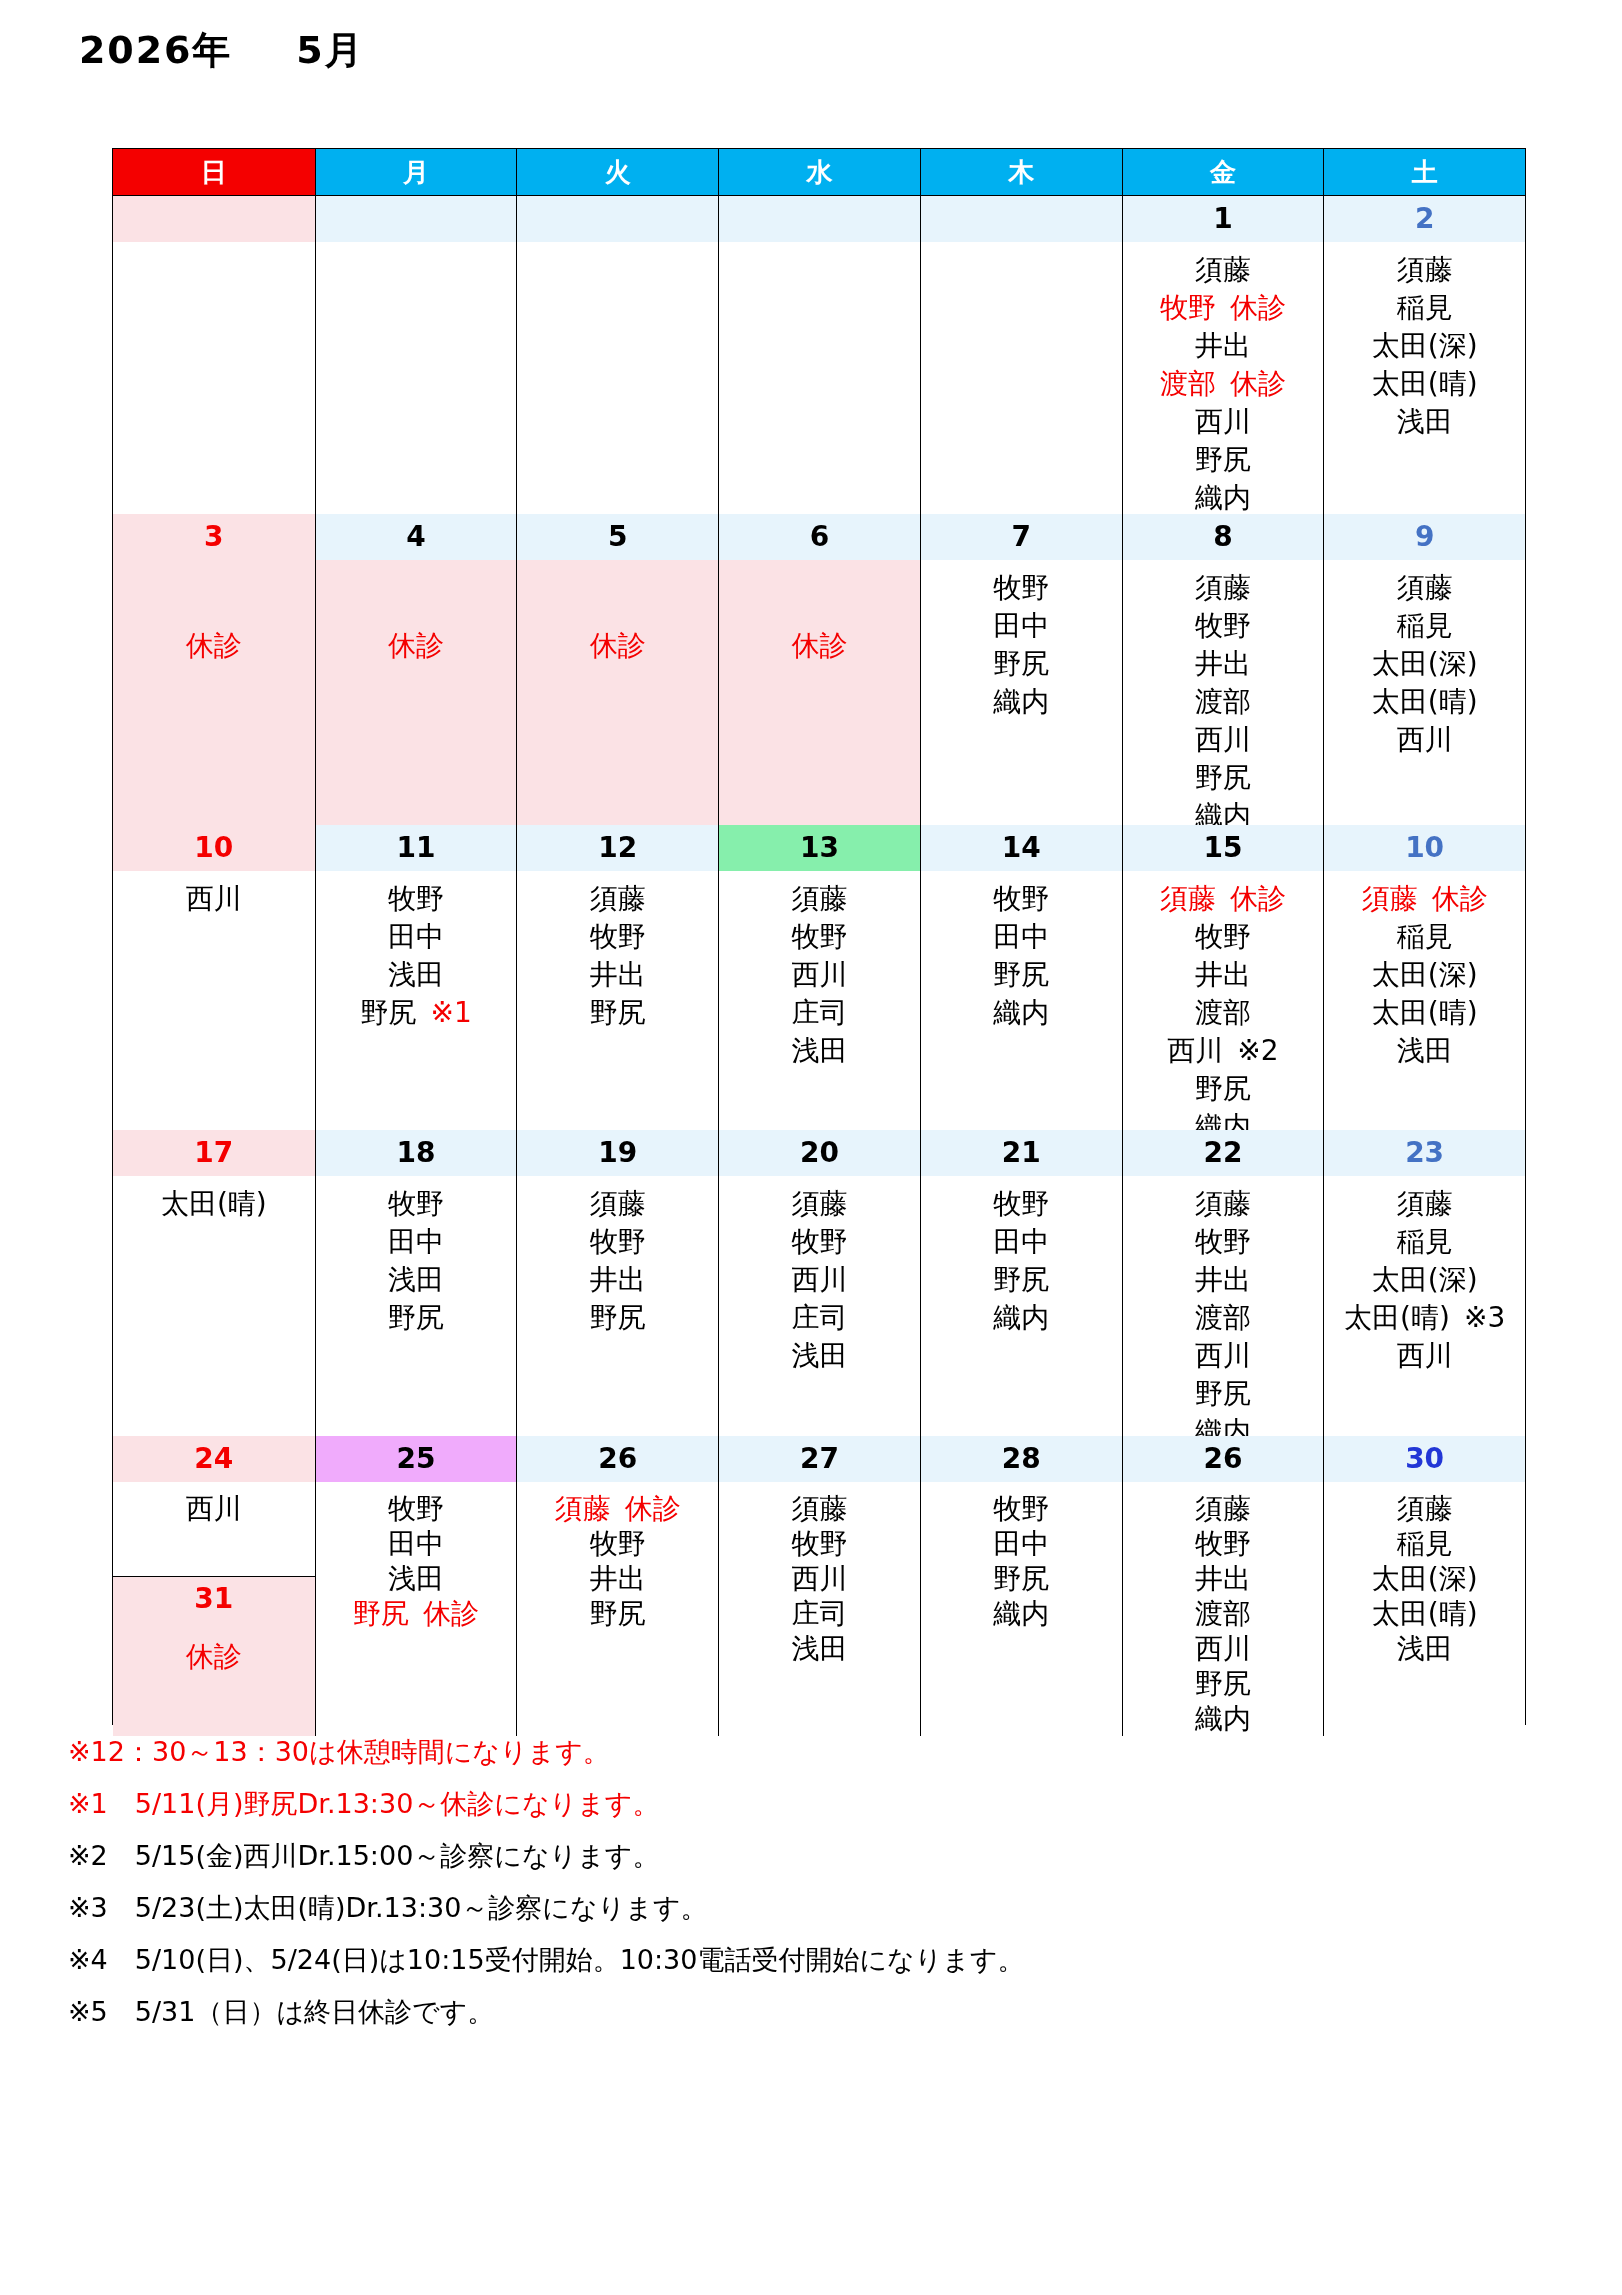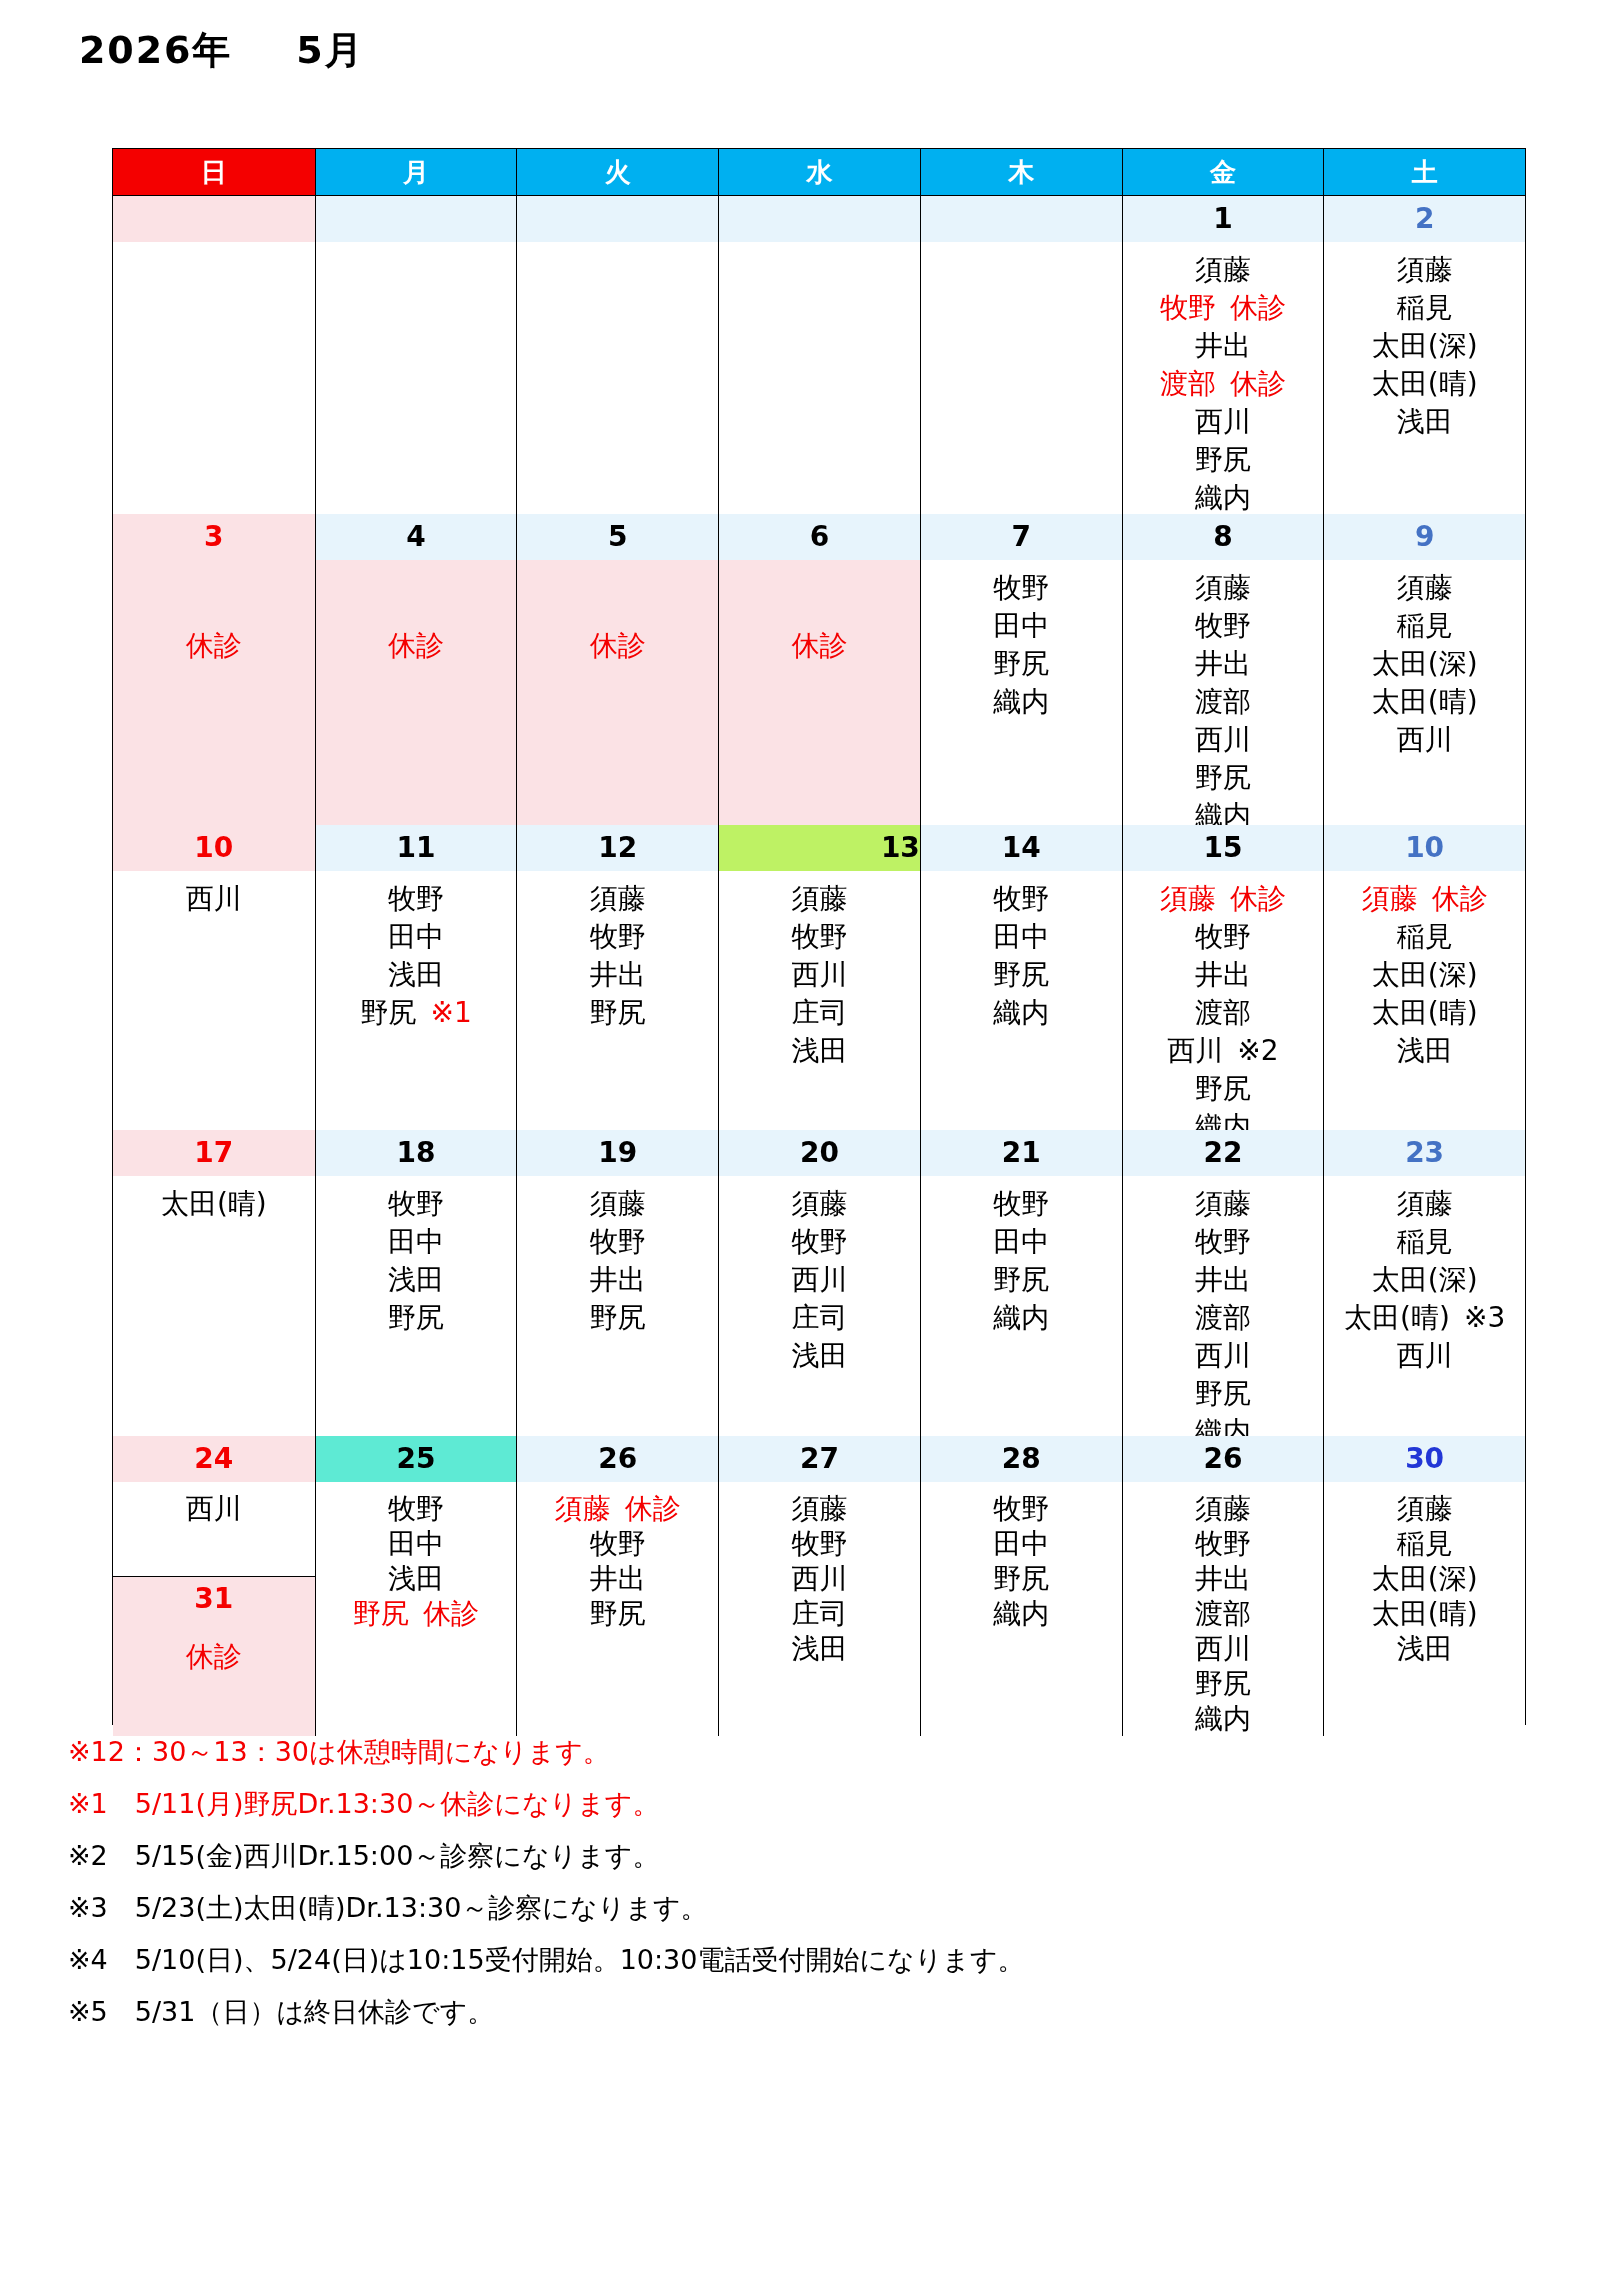--- a/index.html
+++ b/index.html
@@ -292,21 +292,21 @@
             </div>
             <div class="line">
               <span style="color: rgb(0, 0, 0);">井出</span>
             </div>
             <div class="line">
               <span style="color: rgb(0, 0, 0);">野尻</span>
             </div>
           </div>
         </div>
         <div class="cell">
-          <div class="band" style="background: #bef264; justify-content: flex-end;">
+          <div class="band" style="background: #86efac;">
             <span class="num" style="color: rgb(0, 0, 0);">13</span>
           </div>
           <div class="body" style="background: rgb(255, 255, 255);">
             <div class="line">
               <span style="color: rgb(0, 0, 0);">須藤</span>
             </div>
             <div class="line">
               <span style="color: rgb(0, 0, 0);">牧野</span>
             </div>
             <div class="line">
@@ -552,21 +552,21 @@
               <span class="num" style="color: rgb(244, 0, 0);">31</span>
             </div>
             <div class="body" style="background: transparent;">
               <div class="line">
                 <span style="color: rgb(244, 0, 0);">休診</span>
               </div>
             </div>
           </div>
         </div>
         <div class="cell">
-          <div class="band" style="background: #5eead4;">
+          <div class="band" style="background: #f0abfc;">
             <span class="num" style="color: rgb(0, 0, 0);">25</span>
           </div>
           <div class="body" style="background: rgb(255, 255, 255);">
             <div class="line">
               <span style="color: rgb(0, 0, 0);">牧野</span>
             </div>
             <div class="line">
               <span style="color: rgb(0, 0, 0);">田中</span>
             </div>
             <div class="line">

